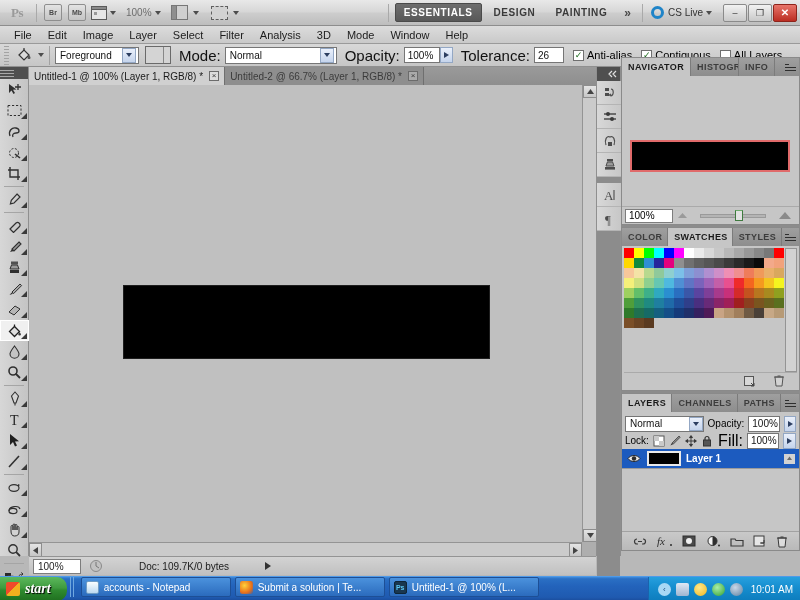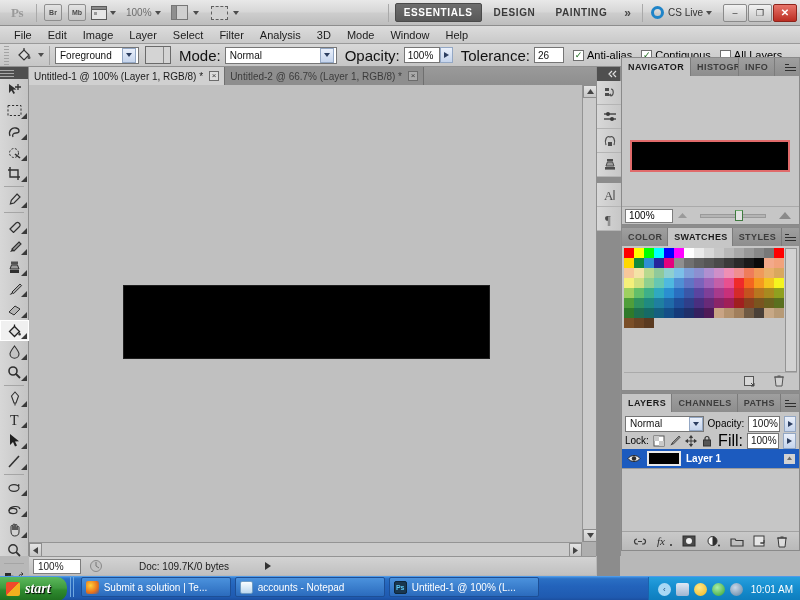--- a/index.html
+++ b/index.html
@@ -1030,26 +1030,26 @@
     </div>
   </div>
 
   <div class="taskbar">
     <div class="startbtn">
       <span class="start-flag"></span>
       <span>start</span>
     </div>
     <div class="tb-sep"></div>
     <div class="taskitem">
+      <span class="ti-ic" style="background:linear-gradient(to bottom,#fafdff,#bcd9f0);border:1px solid #6f9cc4"></span>
+      <span>accounts - Notepad</span>
+    </div>
+    <div class="taskitem">
       <span class="ti-ic" style="background:radial-gradient(circle at 35% 35%,#ffd23b,#e8701a 60%,#2f62b5 100%)"></span>
       <span>Submit a solution | Te...</span>
-    </div>
-    <div class="taskitem">
-      <span class="ti-ic" style="background:linear-gradient(to bottom,#fafdff,#bcd9f0);border:1px solid #6f9cc4"></span>
-      <span>accounts - Notepad</span>
     </div>
     <div class="taskitem">
       <span class="ti-ic" style="background:#19374f;border:1px solid #0e2536;color:#5bc8f5;font-size:7px;display:flex;align-items:center;justify-content:center;font-weight:bold">Ps</span>
       <span>Untitled-1 @ 100% (L...</span>
     </div>
     <div class="tray">
       <span class="tray-ic" style="background:#a8d8f5;display:flex;align-items:center;justify-content:center;font-size:8px;color:#1a4e80">‹</span>
       <span class="tray-ic" style="background:linear-gradient(to bottom,#dfe8f5,#9fb5d0);border-radius:2px"></span>
       <span class="tray-ic" style="background:radial-gradient(circle at 40% 35%,#ffe98a,#f0b51c)"></span>
       <span class="tray-ic" style="background:radial-gradient(circle at 40% 35%,#a9efa9,#2f9e2f)"></span>

